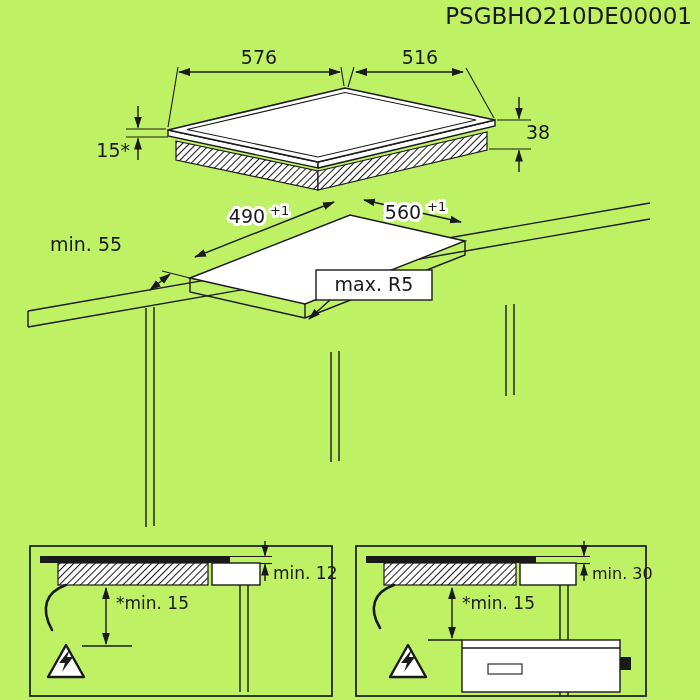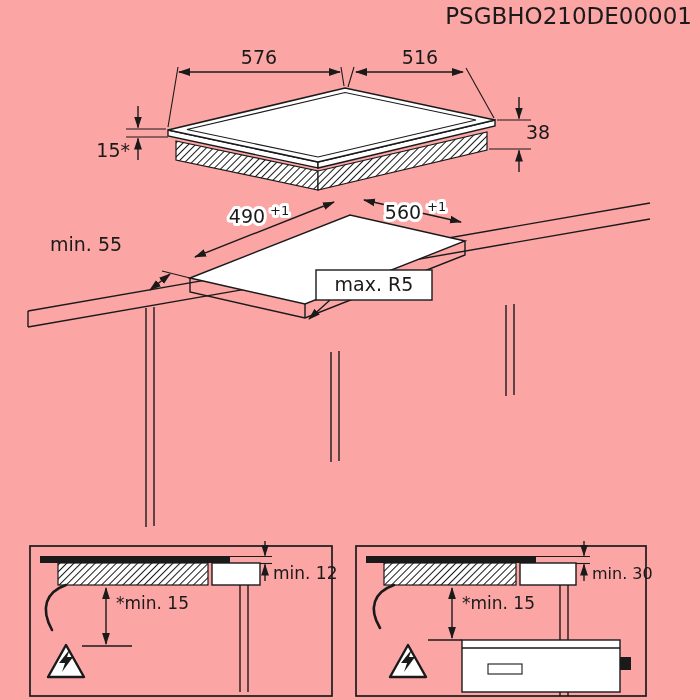--- a/index.html
+++ b/index.html
@@ -1,17 +1,17 @@
 <!DOCTYPE html>
 <html><head>
 <meta charset="utf-8">
 <style>
   html,body { margin:0; padding:0; background:#ffffff; }
   .page {
-    width:700px; height:700px; position:relative; background:#fca5a5;
+    width:700px; height:700px; position:relative; background:#bef264;
     font-family:"DejaVu Sans", sans-serif; overflow:hidden;
   }
   svg { display:block; }
   text { font-family:"DejaVu Sans", sans-serif; fill:#1a1a1a; }
   .t23{font-size:23px;} .t19{font-size:19px;} .t17{font-size:17px;}
   .t16{font-size:16px;} .t13{font-size:13px;}
   .mid{text-anchor:middle;} .end{text-anchor:end;}
   .halo{paint-order:stroke; stroke:#ffffff; stroke-width:6px; stroke-linejoin:round;}
   .ln   { fill:none; stroke:#1a1a1a; stroke-width:1.4; }
   .thin { fill:none; stroke:#1a1a1a; stroke-width:1.1; }

